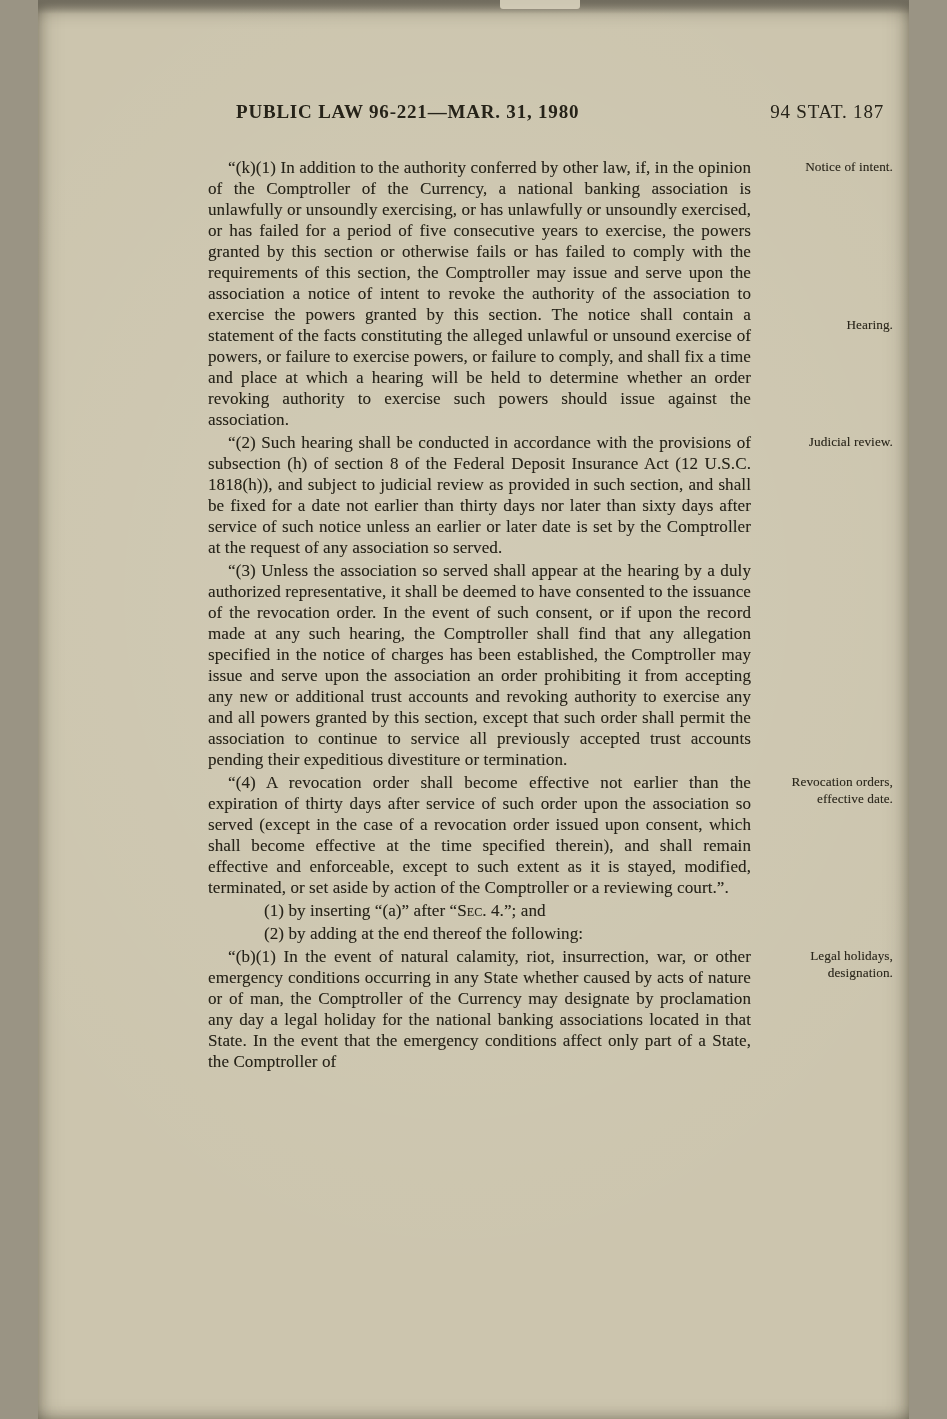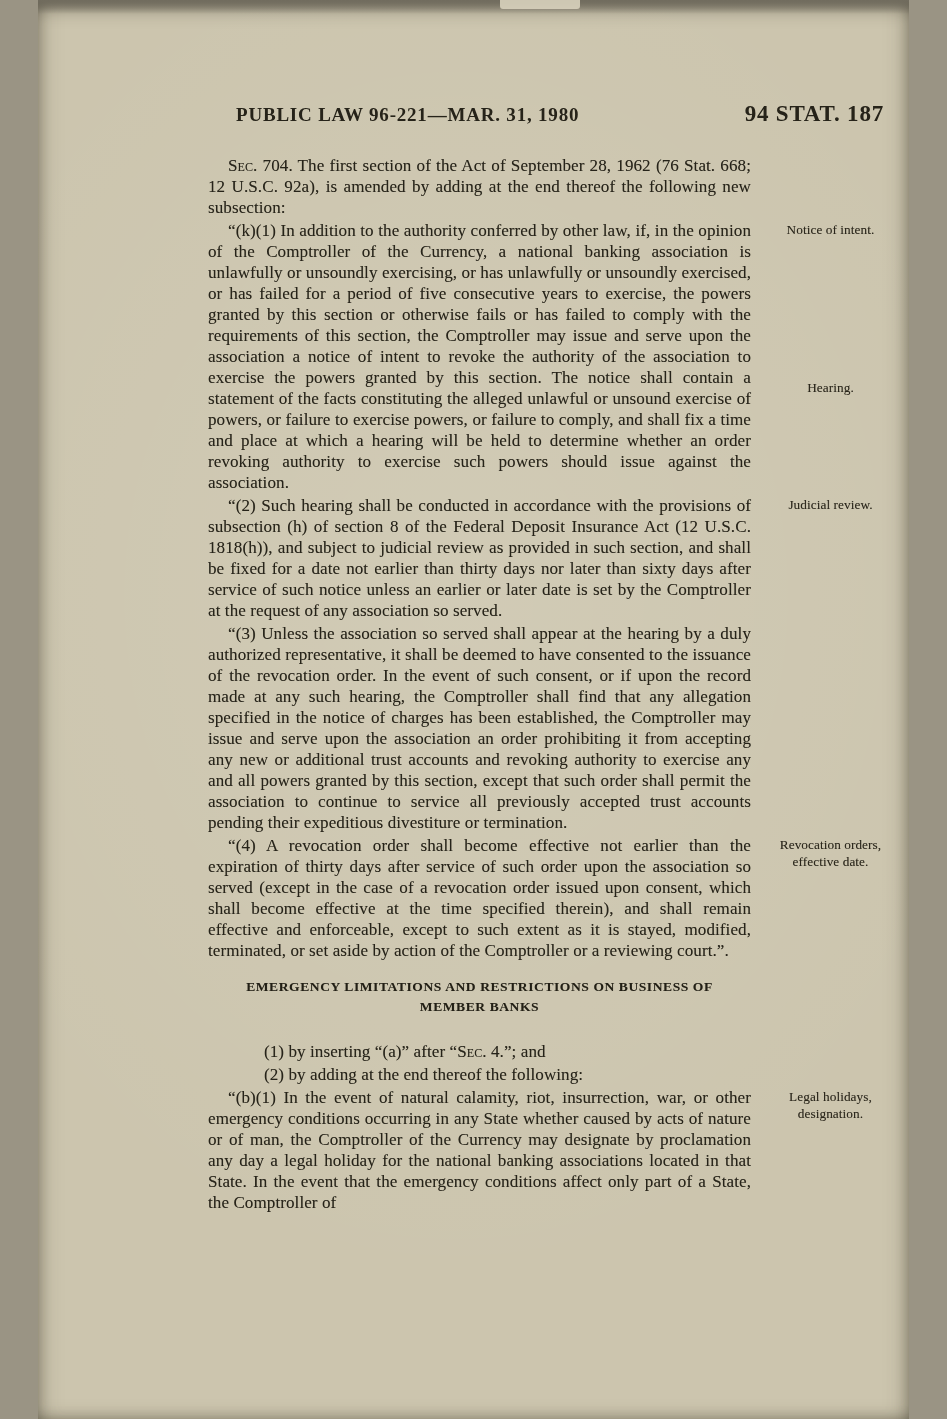--- a/index.html
+++ b/index.html
@@ -36,21 +36,21 @@
   .page-header {
     position: absolute; top: 101px; left: 170px; width: 676px;
     display: flex; justify-content: space-between; align-items: baseline;
   }
   .law-title {
     margin-left: 28px;
     font-size: 19px; letter-spacing: 0.8px; font-weight: 600;
     white-space: nowrap;
   }
   .stat-number {
-    font-size: 23px; letter-spacing: 0.8px; font-weight: 700;
+    font-size: 19px; letter-spacing: 0.8px; font-weight: 400;
     white-space: nowrap;
   }
 
   .text-block {
     position: absolute; top: 155px; left: 170px; width: 543px;
     text-shadow: 0.2px 0.2px 0 rgba(30,25,15,0.28);
   }
 
   .run-head {
     font-size: 13.5px; font-weight: bold; letter-spacing: 0.6px;
@@ -74,51 +74,49 @@
   }
   .para.first { margin-top: 0; }
   .para.item { text-indent: 56px; text-align: left; }
 
   .sc { font-variant: small-caps; }
 
   .margin-note {
     position: absolute;
     left: 560px; width: 125px;
     font-size: 13.2px; line-height: 16.5px;
-    text-align: center; text-indent: 0;
+    text-align: right; text-indent: 0;
     letter-spacing: 0.1px;
     color: #2a261b;
   }
 </style>
 </head>
 <body>
 
 <div class="page">
   <div class="scan-top-edge"></div>
   <div class="scan-notch"></div>
 
   <header class="page-header">
     <span class="law-title">PUBLIC LAW 96-221—MAR. 31, 1980</span>
     <span class="stat-number">94 STAT. 187</span>
   </header>
 
   <main class="text-block">
 
 
-    <p class="para first"><span class="sc">Sec. 704.</span><span> The first section of the Act of September 28, 1962 (76 Stat. 668; 12 U.S.C. 92a), is amended by adding at the end thereof the following new subsection:</span></p>
 
     <p class="para"><span>“(k)(1) In addition to the authority conferred by other law, if, in the opinion of the Comptroller of the Currency, a national banking association is unlawfully or unsoundly exercising, or has unlawfully or unsoundly exercised, or has failed for a period of five consecutive years to exercise, the powers granted by this section or otherwise fails or has failed to comply with the requirements of this section, the Comptroller may issue and serve upon the association a notice of intent to revoke the authority of the association to exercise the powers granted by this section. The notice shall contain a statement of the facts constituting the alleged unlawful or unsound exercise of powers, or failure to exercise powers, or failure to comply, and shall fix a time and place at which a hearing will be held to determine whether an order revoking authority to exercise such powers should issue against the association.</span><span class="margin-note" style="top:2px">Notice of intent.</span><span class="margin-note" style="top:160px">Hearing.</span></p>
 
     <p class="para"><span>“(2) Such hearing shall be conducted in accordance with the provisions of subsection (h) of section 8 of the Federal Deposit Insurance Act (12 U.S.C. 1818(h)), and subject to judicial review as provided in such section, and shall be fixed for a date not earlier than thirty days nor later than sixty days after service of such notice unless an earlier or later date is set by the Comptroller at the request of any association so served.</span><span class="margin-note" style="top:2px">Judicial review.</span></p>
 
     <p class="para"><span>“(3) Unless the association so served shall appear at the hearing by a duly authorized representative, it shall be deemed to have consented to the issuance of the revocation order. In the event of such consent, or if upon the record made at any such hearing, the Comptroller shall find that any allegation specified in the notice of charges has been established, the Comptroller may issue and serve upon the association an order prohibiting it from accepting any new or additional trust accounts and revoking authority to exercise any and all powers granted by this section, except that such order shall permit the association to continue to service all previously accepted trust accounts pending their expeditious divestiture or termination.</span></p>
 
     <p class="para"><span>“(4) A revocation order shall become effective not earlier than the expiration of thirty days after service of such order upon the association so served (except in the case of a revocation order issued upon consent, which shall become effective at the time specified therein), and shall remain effective and enforceable, except to such extent as it is stayed, modified, terminated, or set aside by action of the Comptroller or a reviewing court.”.</span><span class="margin-note" style="top:2px">Revocation orders, effective date.</span></p>
 
-    <h2 class="run-head second">EMERGENCY LIMITATIONS AND RESTRICTIONS ON BUSINESS OF MEMBER BANKS</h2>
 
 
     <p class="para item"><span>(1) by inserting “(a)” after “</span><span class="sc">Sec. 4.</span><span>”; and</span></p>
 
     <p class="para item"><span>(2) by adding at the end thereof the following:</span></p>
 
     <p class="para"><span>“(b)(1) In the event of natural calamity, riot, insurrection, war, or other emergency conditions occurring in any State whether caused by acts of nature or of man, the Comptroller of the Currency may designate by proclamation any day a legal holiday for the national banking associations located in that State. In the event that the emergency conditions affect only part of a State, the Comptroller of</span><span class="margin-note" style="top:2px">Legal holidays, designation.</span></p>
 
   </main>
 </div>

